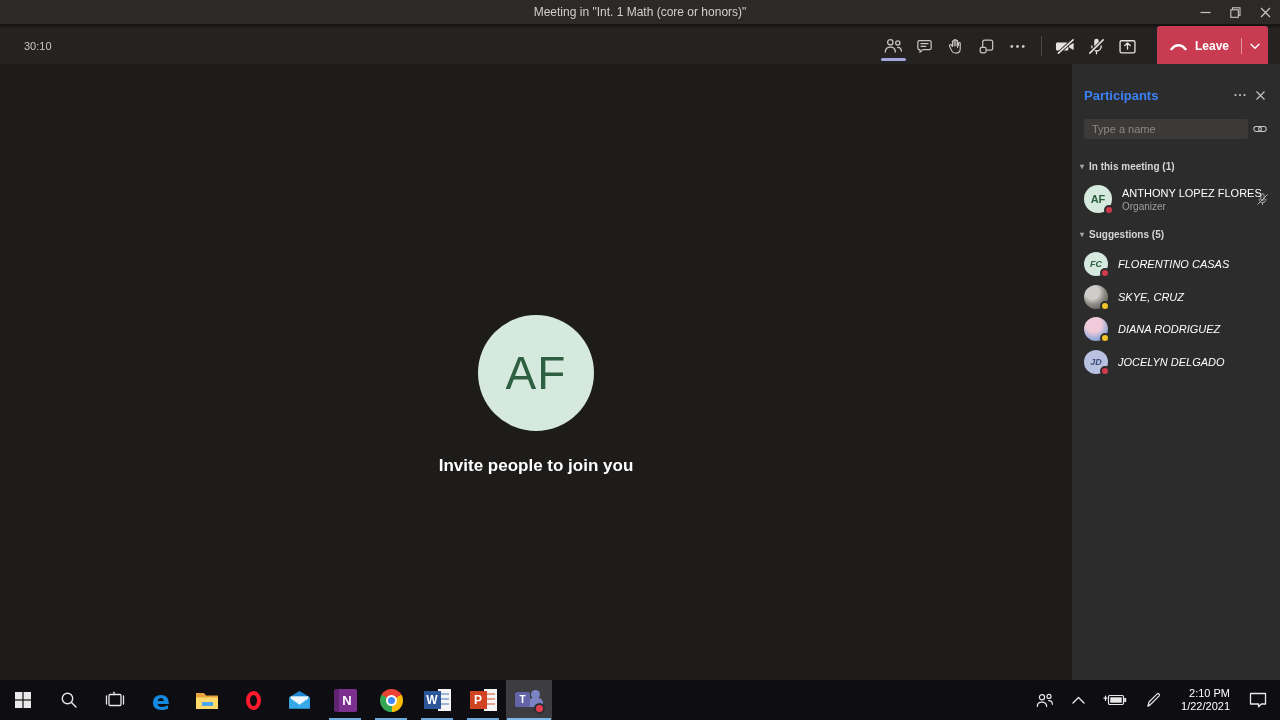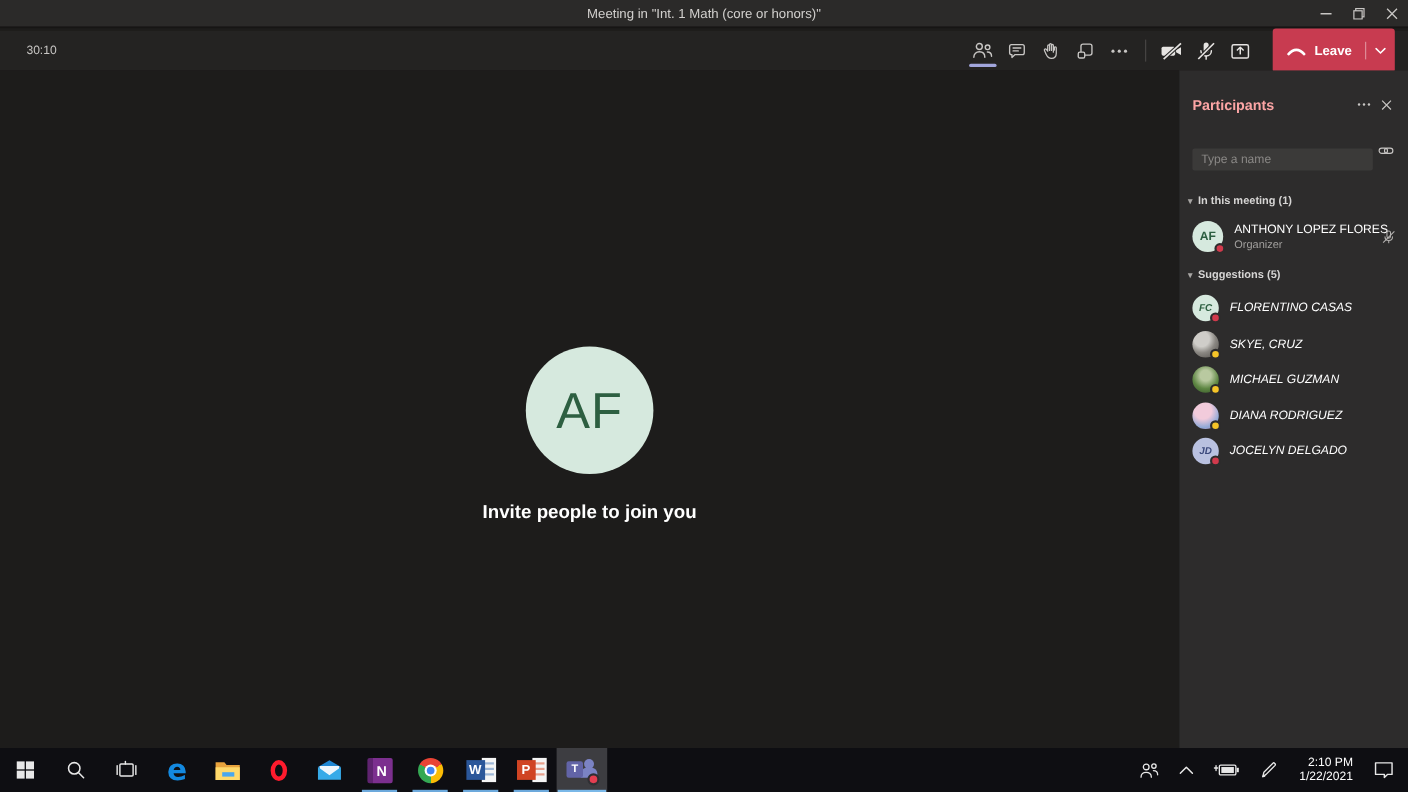--- a/index.html
+++ b/index.html
@@ -35,25 +35,25 @@
   .stage { position:relative; flex:1; background:#1d1c1b; }
   .stage-avatar { position:absolute; left:calc(50% - 58px); top:251px; width:116px; height:116px;
                   border-radius:50%; background:#d6e9de; color:#2d5f41; font-size:46px;
                   display:flex; align-items:center; justify-content:center; letter-spacing:1px; }
   .invite-text { position:absolute; top:392px; left:0; right:0; text-align:center;
                  color:#ffffff; font-size:17px; font-weight:bold; }
 
   
   .panel { width:208px; background:#2d2c2c; display:flex; flex-direction:column; }
   .panel-header { display:flex; align-items:center; margin:22px 10px 0 12px; }
-  .panel-title { flex:1; font-size:13px; font-weight:bold; color:#fca5a5; }
+  .panel-title { flex:1; font-size:13px; font-weight:bold; color:#3b82f6; }
   .panel-hbtn { width:20px; height:18px; display:flex; align-items:center; justify-content:center; color:#c8c6c4; }
   .search-row { display:flex; align-items:center; margin:15px 8px 0 12px; }
   .search-input { flex:1; height:20px; background:#3b3a39; border:none; outline:none; border-radius:2px;
-                  color:#d0cfce; font-size:11px; padding:2px 8px; font-family:"Liberation Sans", sans-serif;margin-top:16px; }
+                  color:#d0cfce; font-size:11px; padding:2px 8px; font-family:"Liberation Sans", sans-serif; }
   .search-input::placeholder { color:#8a8886; }
   .link-btn { width:24px; height:20px; display:flex; align-items:center; justify-content:center; }
   .section-hdr { display:flex; align-items:center; gap:5px; margin:0 12px 0 8px; font-size:10px;
                  font-weight:bold; color:#d6d5d4; }
   .sec1 { margin-top:22px; } .sec2 { margin-top:12px; }
   .chev { color:#a8a6a4; font-size:8px; line-height:1; }
   .p-row { display:flex; align-items:center; margin:0 10px 0 12px; }
   .org-row { margin-top:9px; height:36px; }
   .sugg-row { height:32.5px; }
   .sugg-list { margin-top:8px;font-style:italic; }
@@ -296,29 +296,20 @@
     <div class="p-row sugg-row">
       <div class="avatar avatar-24 photo-gray">
         <span class="init"></span>
         <span class="status-dot away"></span>
       </div>
       <div class="p-info">
         <div class="p-name">SKYE, CRUZ</div>
       </div>
     </div>
 
-    <div class="p-row sugg-row">
-      <div class="avatar avatar-24 photo-green">
-        <span class="init"></span>
-        <span class="status-dot away"></span>
-      </div>
-      <div class="p-info">
-        <div class="p-name">MICHAEL GUZMAN</div>
-      </div>
-    </div>
 
     <div class="p-row sugg-row">
       <div class="avatar avatar-24 photo-pink">
         <span class="init"></span>
         <span class="status-dot away"></span>
       </div>
       <div class="p-info">
         <div class="p-name">DIANA RODRIGUEZ</div>
       </div>
     </div>

